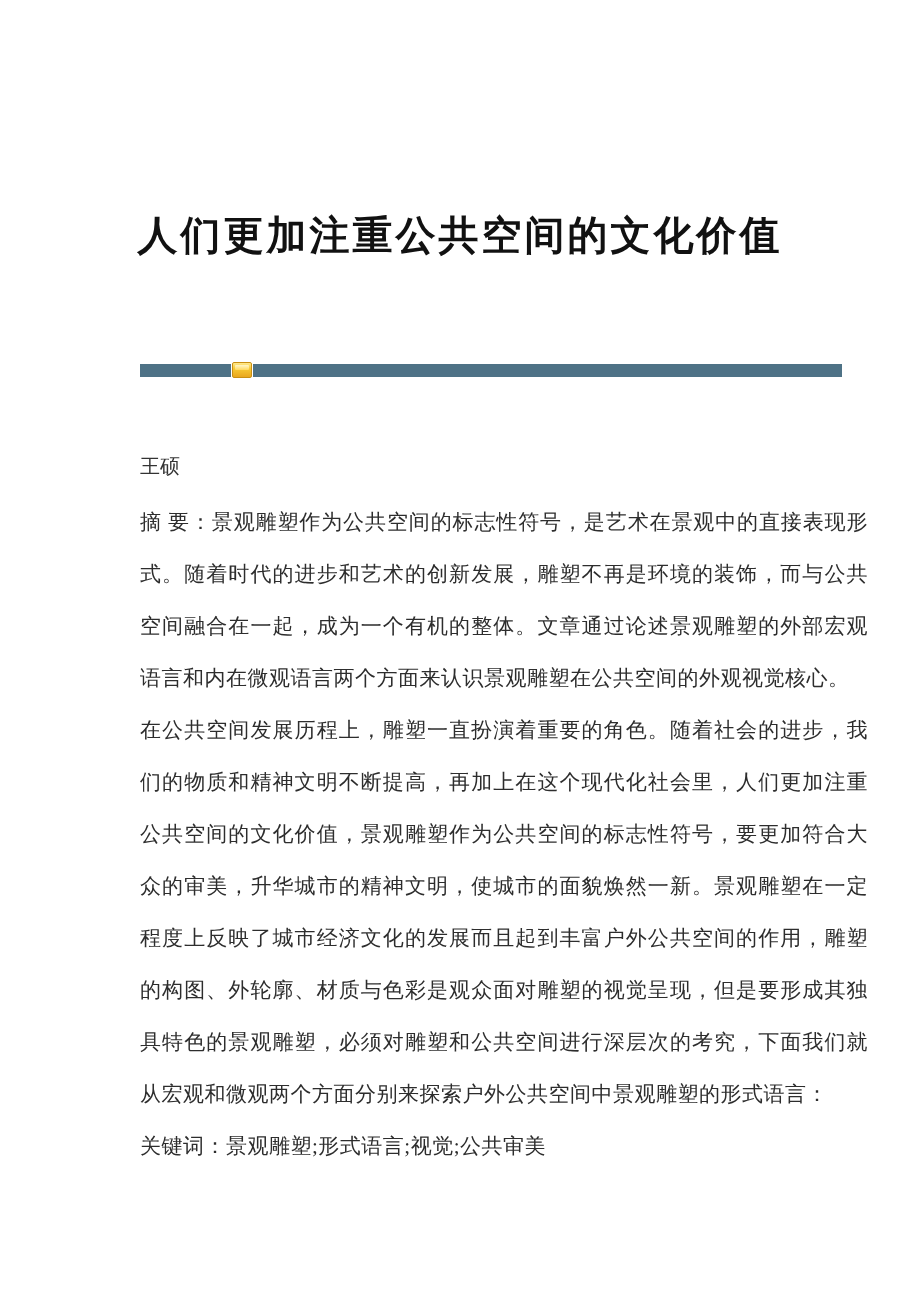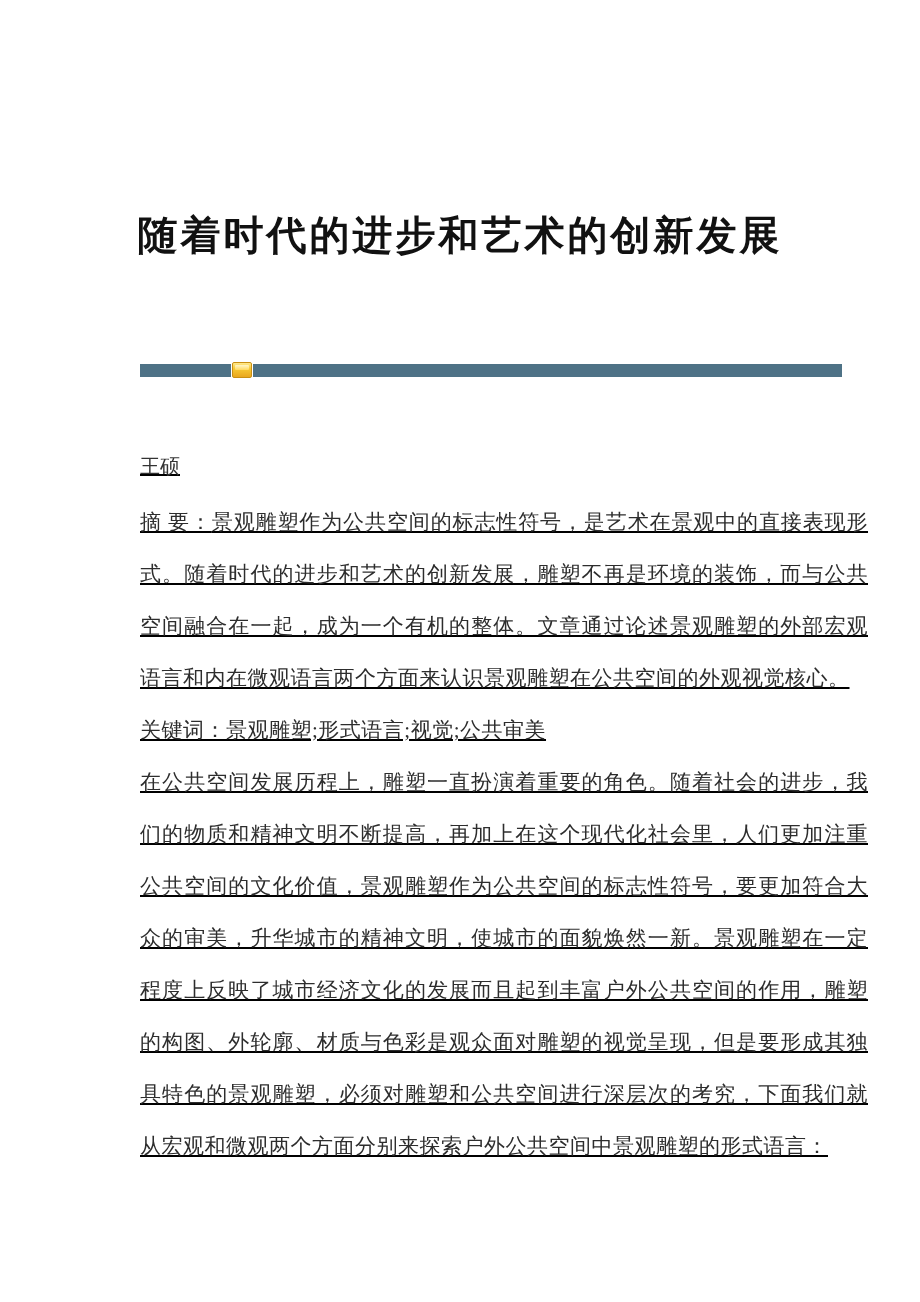--- a/index.html
+++ b/index.html
@@ -55,21 +55,20 @@
     position: absolute;
     left: 2px;
     right: 2px;
     top: 2px;
     height: 5px;
     background: linear-gradient(180deg, #fff6c8, #ffd95e);
     border-radius: 1px;
   }
   .text-col {
     margin: 0 52px 0 140px;
-    text-decoration: underline;
   }
   .author-line {
     margin-top: 72px;
     font-size: 20px;
     line-height: 32px;
     color: #333333;
   }
   .para {
     margin: 0;
     font-size: 21px;
@@ -81,33 +80,33 @@
   }
   .para.first {
     margin-top: 14px;
   }
 </style>
 </head>
 <body>
 
 <div class="page">
 
-  <h1 class="doc-title">随着时代的进步和艺术的创新发展</h1>
+  <h1 class="doc-title">人们更加注重公共空间的文化价值</h1>
 
   <div class="divider">
     <div class="bar-left"></div>
     <div class="envelope-icon"></div>
     <div class="bar-right"></div>
   </div>
 
   <div class="text-col">
 
     <div class="author-line">王硕</div>
 
     <p class="para first"><span>摘  要：</span><span>景观雕塑作为公共空间的标志性符号，是艺术在景观中的直接表现形式。随着时代的进步和艺术的创新发展，雕塑不再是环境的装饰，而与公共空间融合在一起，成为一个有机的整体。文章通过论述景观雕塑的外部宏观语言和内在微观语言两个方面来认识景观雕塑在公共空间的外观视觉核心。</span></p>
 
+    <p class="para">在公共空间发展历程上，雕塑一直扮演着重要的角色。随着社会的进步，我们的物质和精神文明不断提高，再加上在这个现代化社会里，人们更加注重公共空间的文化价值，景观雕塑作为公共空间的标志性符号，要更加符合大众的审美，升华城市的精神文明，使城市的面貌焕然一新。景观雕塑在一定程度上反映了城市经济文化的发展而且起到丰富户外公共空间的作用，雕塑的构图、外轮廓、材质与色彩是观众面对雕塑的视觉呈现，但是要形成其独具特色的景观雕塑，必须对雕塑和公共空间进行深层次的考究，下面我们就从宏观和微观两个方面分别来探索户外公共空间中景观雕塑的形式语言：</p>
+
     <p class="para"><span>关键词：</span><span>景观雕塑;形式语言;视觉;公共审美</span></p>
-
-    <p class="para">在公共空间发展历程上，雕塑一直扮演着重要的角色。随着社会的进步，我们的物质和精神文明不断提高，再加上在这个现代化社会里，人们更加注重公共空间的文化价值，景观雕塑作为公共空间的标志性符号，要更加符合大众的审美，升华城市的精神文明，使城市的面貌焕然一新。景观雕塑在一定程度上反映了城市经济文化的发展而且起到丰富户外公共空间的作用，雕塑的构图、外轮廓、材质与色彩是观众面对雕塑的视觉呈现，但是要形成其独具特色的景观雕塑，必须对雕塑和公共空间进行深层次的考究，下面我们就从宏观和微观两个方面分别来探索户外公共空间中景观雕塑的形式语言：</p>
 
   </div>
 
 </div>
 
 </body></html>

